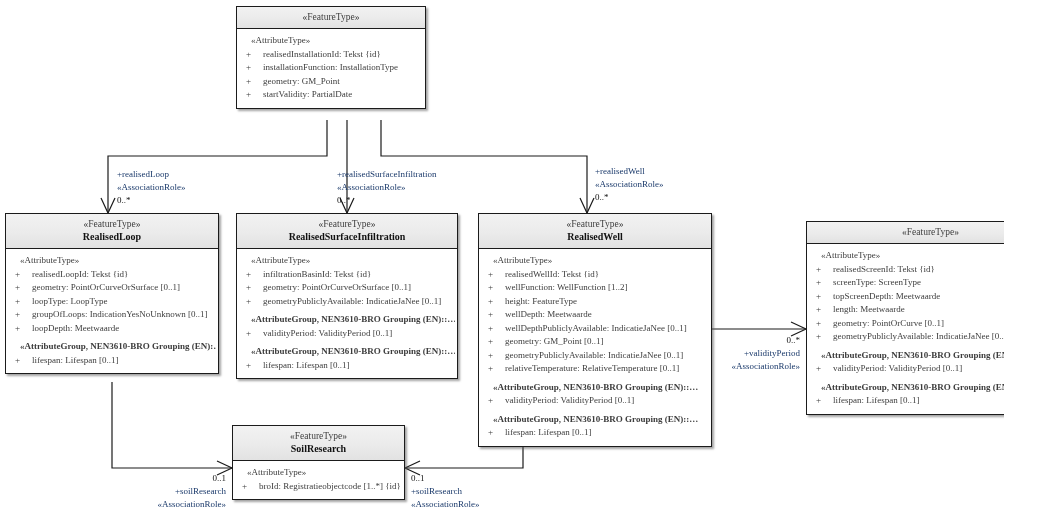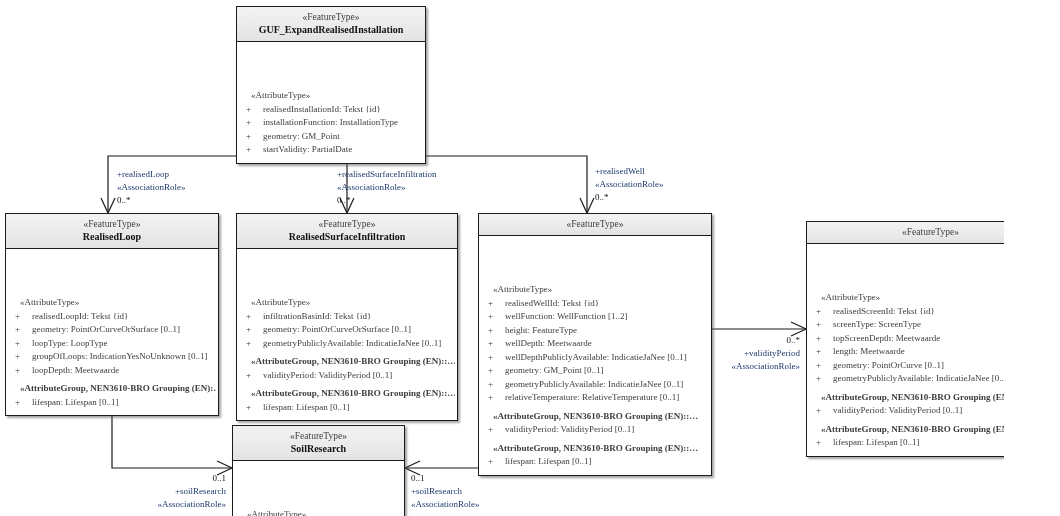--- a/index.html
+++ b/index.html
@@ -48,21 +48,20 @@
     font-size: 10px;
     font-weight: bold;
     color: #111111;
     line-height: 13px;
     white-space: nowrap;
   }
   .uml-body {
     background: #ffffff;
     padding: 5px 2px 6px 2px;
     box-sizing: border-box;
-    margin-top: 42px;
   }
   .grp {
     font-size: 9px;
     color: #3d3d3d;
     line-height: 13.5px;
     padding-left: 12px;
     white-space: nowrap;
     overflow: hidden;
   }
   .grp.bold { font-weight: bold; }
@@ -123,21 +122,20 @@
       <polyline points="580,198 587,213 594,198"></polyline>
       <polyline points="791,322 806,329 791,336"></polyline>
       <polyline points="217,461 232,468 217,475"></polyline>
       <polyline points="420,461 405,468 420,475"></polyline>
     </g>
   </svg>
 
   <div class="uml-class" style="left:236px; top:6px; width:190px;">
     <div class="uml-head">
       <div class="stereo">«FeatureType»</div>
-      <div class="cname">GUF_ExpandRealisedInstallation</div>
     </div>
     <div class="uml-body">
       <div class="grp">«AttributeType»</div>
       <div class="attr"><span class="vis">+</span><span>realisedInstallationId: Tekst {id}</span></div>
       <div class="attr"><span class="vis">+</span><span>installationFunction: InstallationType</span></div>
       <div class="attr"><span class="vis">+</span><span>geometry: GM_Point</span></div>
       <div class="attr"><span class="vis">+</span><span>startValidity: PartialDate</span></div>
     </div>
   </div>
 
@@ -174,20 +172,21 @@
       <div class="attr"><span class="vis">+</span><span>validityPeriod: ValidityPeriod [0..1]</span></div>
       <div class="spacer"></div>
       <div class="grp bold">«AttributeGroup, NEN3610-BRO Grouping (EN)::…</div>
       <div class="attr"><span class="vis">+</span><span>lifespan: Lifespan [0..1]</span></div>
     </div>
   </div>
 
   <div class="uml-class" style="left:478px; top:213px; width:234px;">
     <div class="uml-head">
       <div class="stereo">«FeatureType»</div>
+      <div class="cname">RealisedWell</div>
     </div>
     <div class="uml-body">
       <div class="grp">«AttributeType»</div>
       <div class="attr"><span class="vis">+</span><span>realisedWellId: Tekst {id}</span></div>
       <div class="attr"><span class="vis">+</span><span>wellFunction: WellFunction [1..2]</span></div>
       <div class="attr"><span class="vis">+</span><span>height: FeatureType</span></div>
       <div class="attr"><span class="vis">+</span><span>wellDepth: Meetwaarde</span></div>
       <div class="attr"><span class="vis">+</span><span>wellDepthPubliclyAvailable: IndicatieJaNee [0..1]</span></div>
       <div class="attr"><span class="vis">+</span><span>geometry: GM_Point [0..1]</span></div>
       <div class="attr"><span class="vis">+</span><span>geometryPubliclyAvailable: IndicatieJaNee [0..1]</span></div>

